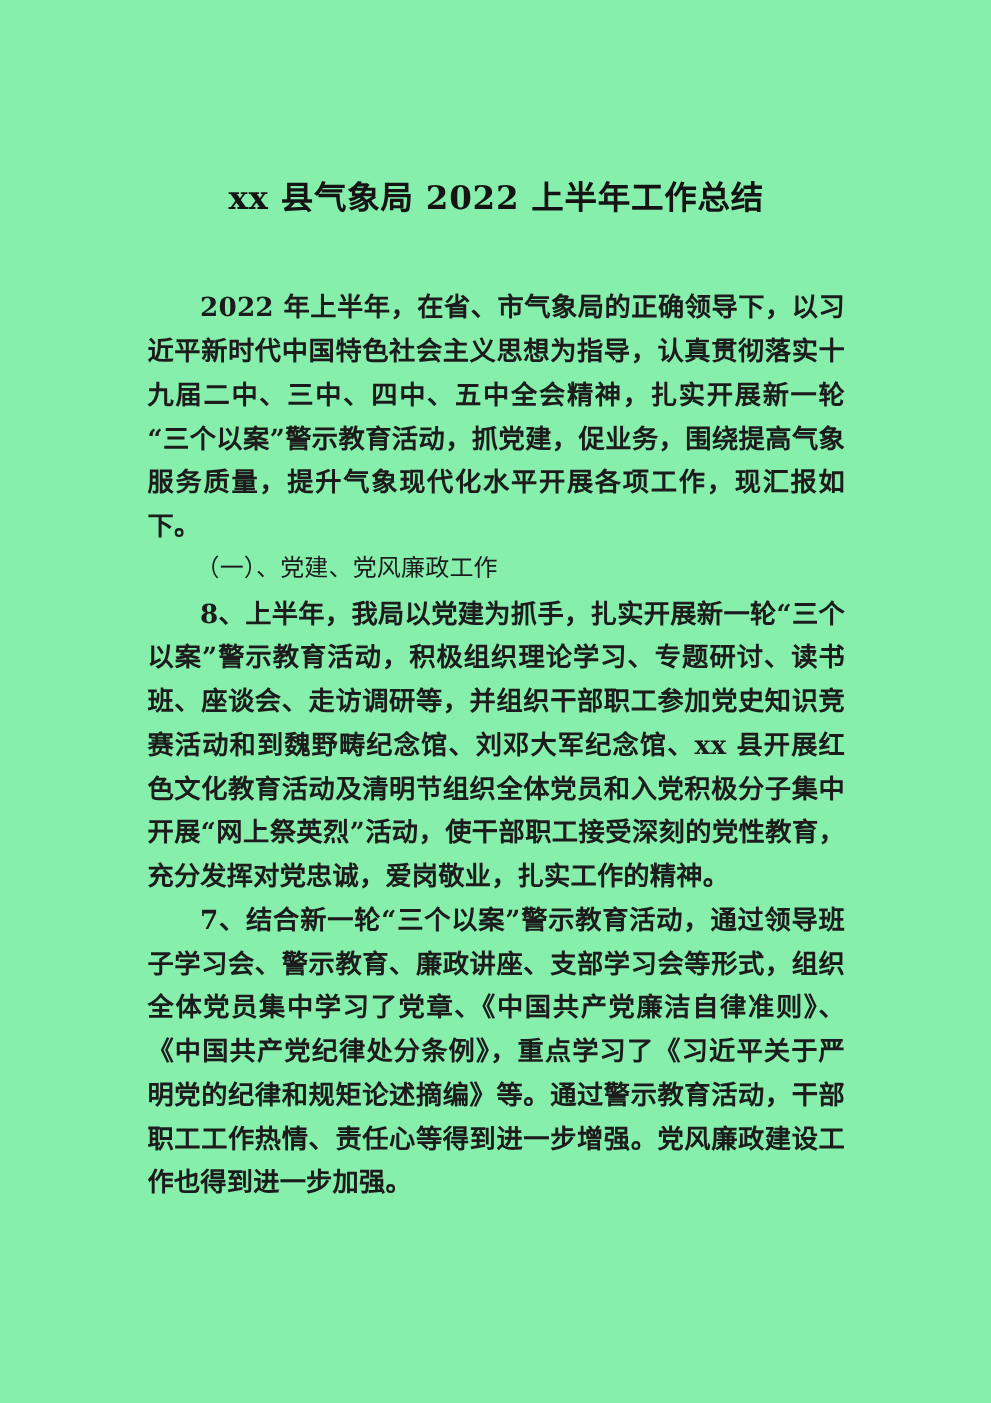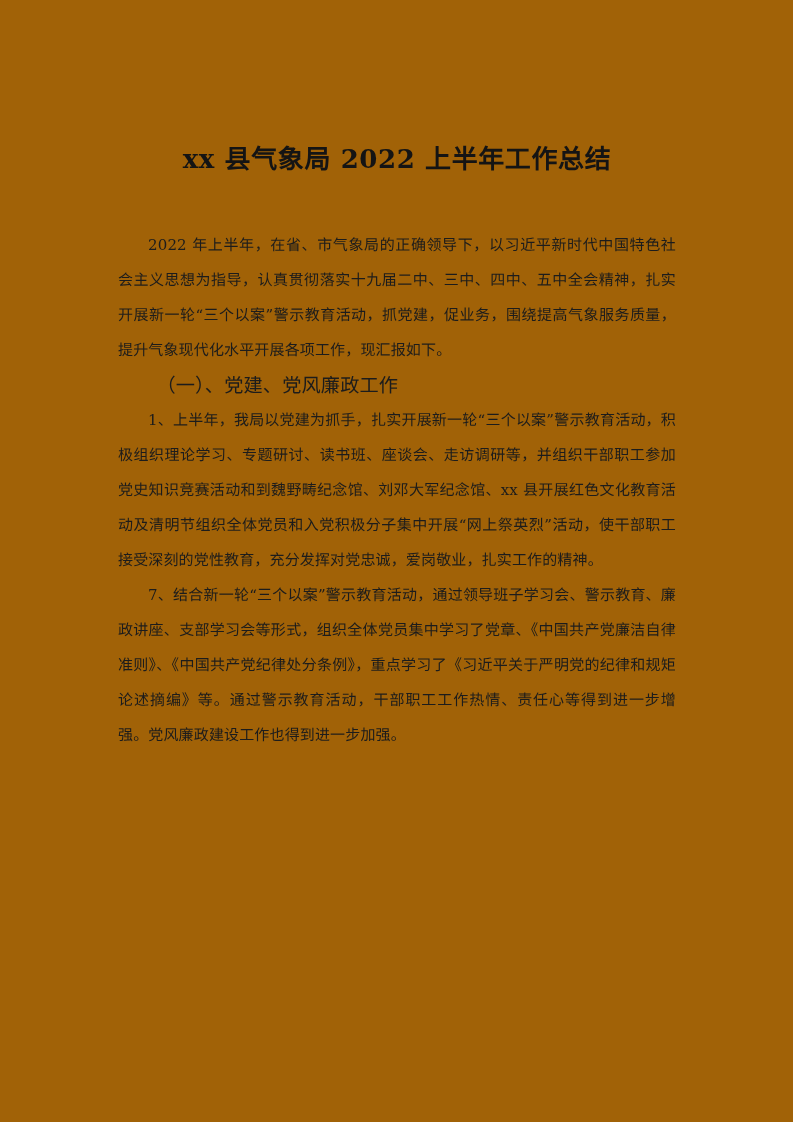--- a/index.html
+++ b/index.html
@@ -14,21 +14,21 @@
     overflow: hidden;
     font-family: "DejaVu Serif", "Liberation Serif", serif;
     color: #1a1a1a;
     -webkit-font-smoothing: antialiased;
   }
 
   .page {
     position: relative;
     width: 793px;
     height: 1122px;
-    background: #a16207;
+    background: #86efac;
     box-sizing: border-box;
     padding: 0;
   }
 
   .content-area {
     position: absolute;
     left: 118px;
     top: 0;
     width: 558px;
   }
@@ -56,28 +56,29 @@
     position: absolute;
     left: 0;
     top: 228px;
     width: 558px;
   }
 
   p.para {
     margin: 0;
     padding: 0;
     font-family: "DejaVu Serif", "Liberation Serif", serif;
-    font-size: 15px;
+    font-size: 21px;
     line-height: 35px;
     text-align: justify;
     text-justify: inter-character;
     text-indent: 2em;
     letter-spacing: 0.15px;
     color: #1c1c1c;
     word-break: break-all;
+    font-weight: bold;
   }
 
   
   p.heading-1 {
     margin: 0;
     padding: 0;
     font-family: "DejaVu Sans", "Liberation Sans", sans-serif;
     font-weight: bold;
     font-size: 19.2px;
     line-height: 35px;
@@ -109,21 +110,21 @@
 
     <h1 class="doc-title">xx 县气象局 2022 上半年工作总结</h1>
 
     <div class="body-block">
 
       <p class="para">2022 年上半年，在省、市气象局的正确领导下，以习近平新时代中国特色社会主义思想为指导，认真贯彻落实十九届二中、三中、四中、五中全会精神，扎实开展新一轮“三个以案”警示教育活动，抓党建，促业务，围绕提高气象服务质量，提升气象现代化水平开展各项工作，现汇报如下。</p>
 
 
       <p class="heading-2">（一）、党建、党风廉政工作</p>
 
-      <p class="para">1、上半年，我局以党建为抓手，扎实开展新一轮“三个以案”警示教育活动，积极组织理论学习、专题研讨、读书班、座谈会、走访调研等，并组织干部职工参加党史知识竞赛活动和到魏野畴纪念馆、刘邓大军纪念馆、xx 县开展红色文化教育活动及清明节组织全体党员和入党积极分子集中开展“网上祭英烈”活动，使干部职工接受深刻的党性教育，充分发挥对党忠诚，爱岗敬业，扎实工作的精神。</p>
+      <p class="para">8、上半年，我局以党建为抓手，扎实开展新一轮“三个以案”警示教育活动，积极组织理论学习、专题研讨、读书班、座谈会、走访调研等，并组织干部职工参加党史知识竞赛活动和到魏野畴纪念馆、刘邓大军纪念馆、xx 县开展红色文化教育活动及清明节组织全体党员和入党积极分子集中开展“网上祭英烈”活动，使干部职工接受深刻的党性教育，充分发挥对党忠诚，爱岗敬业，扎实工作的精神。</p>
 
       <p class="para">7、结合新一轮“三个以案”警示教育活动，通过领导班子学习会、警示教育、廉政讲座、支部学习会等形式，组织全体党员集中学习了党章、《中国共产党廉洁自律准则》、《中国共产党纪律处分条例》，重点学习了《习近平关于严明党的纪律和规矩论述摘编》等。通过警示教育活动，干部职工工作热情、责任心等得到进一步增强。党风廉政建设工作也得到进一步加强。</p>
 
     </div>
 
   </div>
 
 </div>
 
 </body></html>

